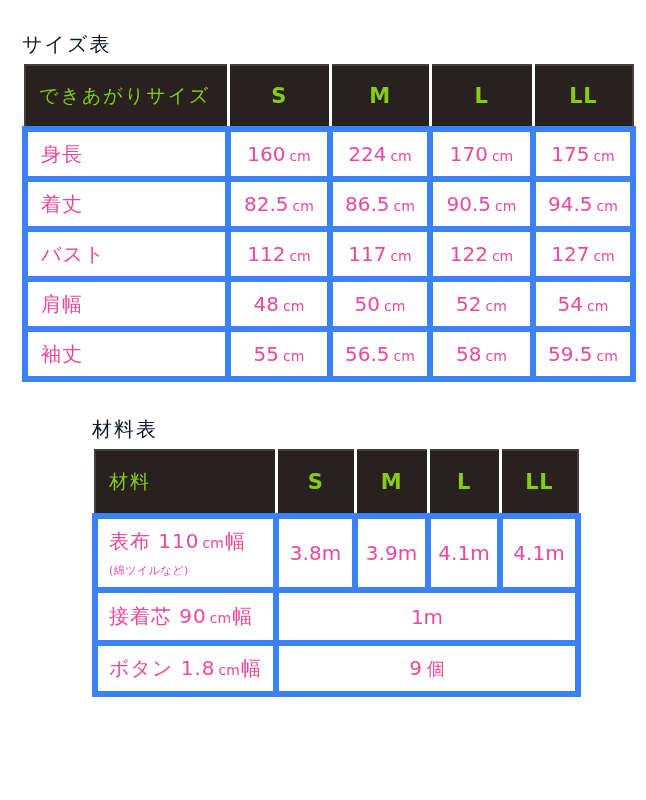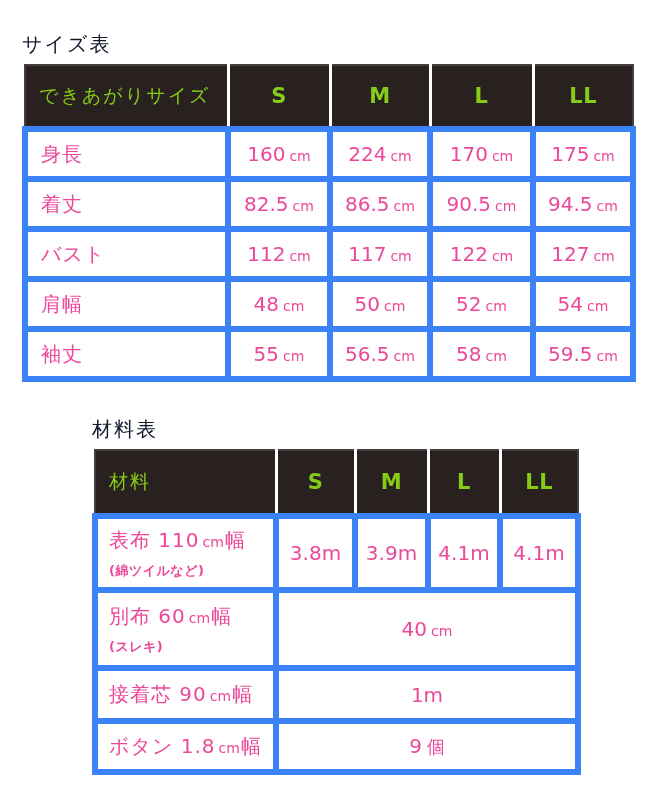--- a/index.html
+++ b/index.html
@@ -87,25 +87,24 @@
     margin-top: 36px;
   }
   .u-kanji {
     font-size: 18px;
     margin-left: 5px;
   }
   .lbl-main { display: block; line-height: 1.25; }
   .lbl-main .u { margin-left: 3px; margin-right: 1px; }
   .lbl-sub {
     display: block;
-    font-size: 13px;
+    font-size: 11px;
     letter-spacing: 0.5px;
     line-height: 1.2;
     margin-top: 10px;
-    font-weight: bold;
   }
 </style>
 </head>
 <body>
 
 <div class="section size-section">
   <h2 class="tbl-title">サイズ表</h2>
 
   <table class="dtable size-table">
     <colgroup>
@@ -188,27 +187,20 @@
       <tr class="r-fabric">
         <td class="rlabel">
           <span class="lbl-main"><span>表布 110</span><span class="u">cm</span><span>幅</span></span>
           <span class="lbl-sub">(綿ツイルなど)</span>
         </td>
         <td class="val"><span>3.8m</span></td>
         <td class="val"><span>3.9m</span></td>
         <td class="val"><span>4.1m</span></td>
         <td class="val"><span>4.1m</span></td>
       </tr>
-      <tr class="r-lining">
-        <td class="rlabel">
-          <span class="lbl-main"><span>別布 60</span><span class="u">cm</span><span>幅</span></span>
-          <span class="lbl-sub">(スレキ)</span>
-        </td>
-        <td class="val" colspan="4"><span>40</span><span class="u">cm</span></td>
-      </tr>
       <tr class="r-interf">
         <td class="rlabel">
           <span class="lbl-main"><span>接着芯 90</span><span class="u">cm</span><span>幅</span></span>
         </td>
         <td class="val" colspan="4"><span>1m</span></td>
       </tr>
       <tr class="r-button">
         <td class="rlabel">
           <span class="lbl-main"><span>ボタン 1.8</span><span class="u">cm</span><span>幅</span></span>
         </td>

